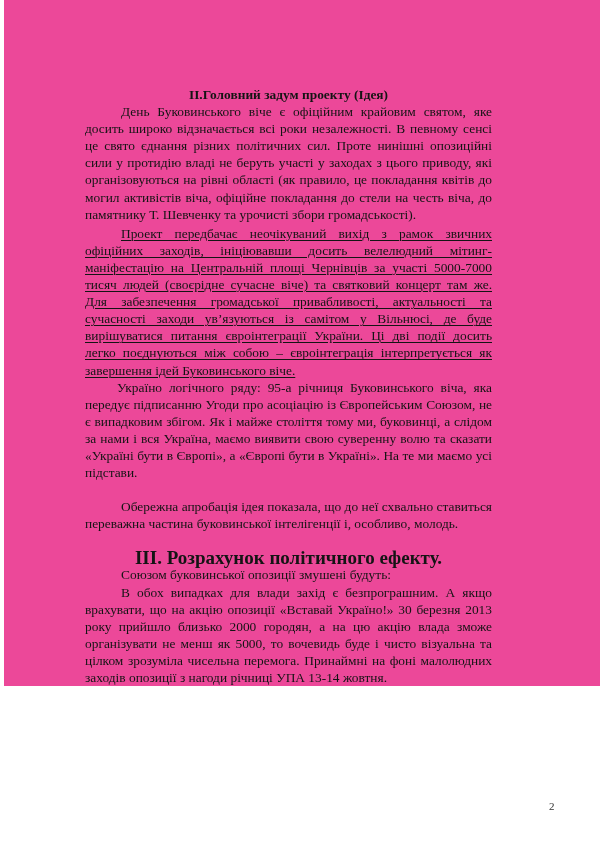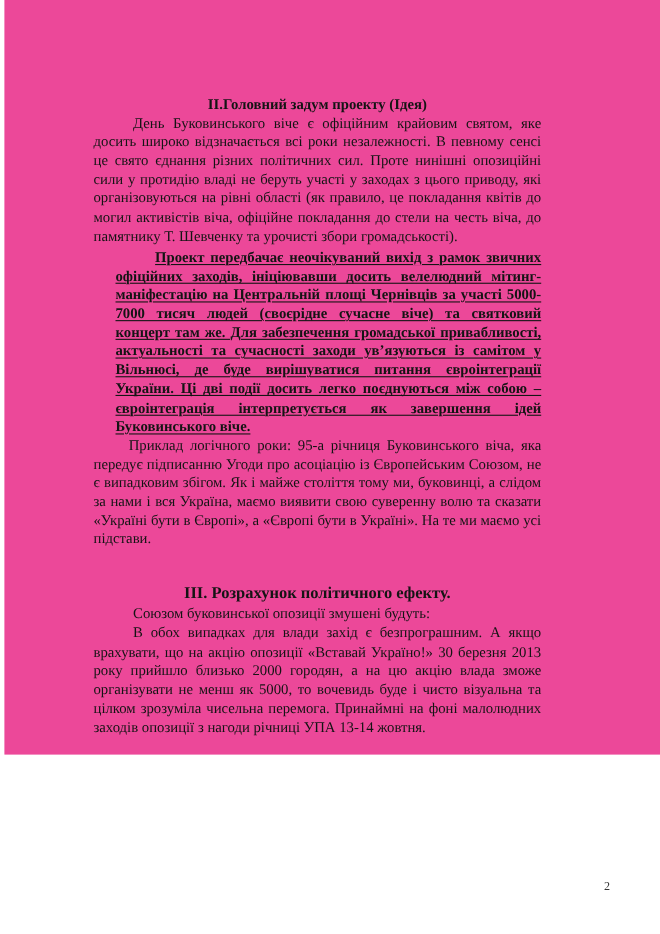--- a/index.html
+++ b/index.html
@@ -7,21 +7,21 @@
   .page {
     position: absolute; left: 4px; top: 0; width: 600px; height: 686px; background: #ec4899;
   }
   .content {
     position: absolute; left: 81px; top: 86px; width: 407px;
     font-family: "Liberation Serif", "DejaVu Serif", serif;
     font-size: 13.4px; line-height: 17.1px; color: #141414;
   }
   .heading { text-align: center; font-weight: bold; margin: 0; }
   .para { margin: 0; text-align: justify; text-indent: 36px; }
-  .bold-under { font-weight: bold; text-decoration: underline; text-decoration-thickness: 1px; text-underline-offset: 2px; margin-left: 20px; }
+  .bold-under { font-weight: normal; text-decoration: underline; text-decoration-thickness: 1px; text-underline-offset: 2px; }
   .italic { }
   .gap-sm { height: 17px; }
   .gap-md { height: 17px; }
   .page-number {
     position: absolute; left: 545px; top: 800px;
     font-family: "Liberation Serif", serif; font-size: 11px; color: #333;
   }
 </style>
 </head>
 <body>
@@ -30,28 +30,29 @@
   <div class="content">
 
     <h2 class="heading" style="font-size:13.4px;">II.Головний задум проекту (Ідея)</h2>
 
     <p class="para" style="text-align-last:left;">День Буковинського віче є офіційним крайовим святом, яке досить широко відзначається всі роки незалежності. В певному сенсі це свято єднання різних політичних сил. Проте нинішні опозиційні сили у протидію владі не беруть участі у заходах з цього приводу, які організовуються на рівні області (як правило, це покладання квітів до могил активістів віча, офіційне покладання до стели на честь віча, до памятнику Т. Шевченку  та урочисті збори громадськості).</p>
     <div style="height:2px"></div>
 
     <p class="para bold-under">Проект передбачає неочікуваний вихід з рамок звичних офіційних заходів, ініціювавши досить велелюдний мітинг-маніфестацію на Центральній площі Чернівців за участі 5000-7000 тисяч людей (своєрідне сучасне віче) та святковий концерт там же. Для забезпечення громадської привабливості, актуальності та сучасності заходи ув’язуються із самітом у Вільнюсі, де буде вирішуватися питання євроінтеграції України. Ці дві події досить легко поєднуються між собою – євроінтеграція інтерпретується як завершення ідей Буковинського віче.</p>
 
     <p class="para" style="text-indent:32px;">
-      <span>Приклад логічного роки: </span><span class="italic">95-а річниця Буковинського віча, яка передує підписанню Угоди про асоціацію із Європейським Союзом, не є випадковим збігом. Як і майже століття тому ми, буковинці, а слідом за нами і вся Україна, маємо виявити свою суверенну волю та сказати «Україні бути в Європі», а «Європі бути в Україні». На те ми маємо усі підстави.</span>
+      <span>Україно логічного ряду: </span><span class="italic">95-а річниця Буковинського віча, яка передує підписанню Угоди про асоціацію із Європейським Союзом, не є випадковим збігом. Як і майже століття тому ми, буковинці, а слідом за нами і вся Україна, маємо виявити свою суверенну волю та сказати «Україні бути в Європі», а «Європі бути в Україні». На те ми маємо усі підстави.</span>
     </p>
 
     <div class="gap-sm"></div>
 
+    <p class="para">Обережна апробація ідея показала, що до неї схвально ставиться переважна частина буковинської інтелігенції і, особливо, молодь.</p>
 
     <div class="gap-md"></div>
 
-    <h2 class="heading" style="font-size:15px;">III. Розрахунок політичного ефекту.</h2>
+    <h2 class="heading" style="font-size:19px;">III. Розрахунок політичного ефекту.</h2>
 
     <p class="para">Союзом буковинської опозиції змушені будуть:</p>
     <p class="para">В обох випадках для влади захід є безпрограшним. А якщо врахувати, що на акцію опозиції «Вставай Україно!» 30 березня 2013 року прийшло близько 2000 городян, а на цю акцію влада зможе організувати не менш як 5000, то вочевидь буде і чисто візуальна та цілком зрозуміла чисельна перемога. Принаймні на фоні малолюдних заходів опозиції з нагоди річниці УПА 13-14 жовтня.</p>
   </div>
 
   <div class="page-number">2</div>
 </div>
 
 </body></html>

